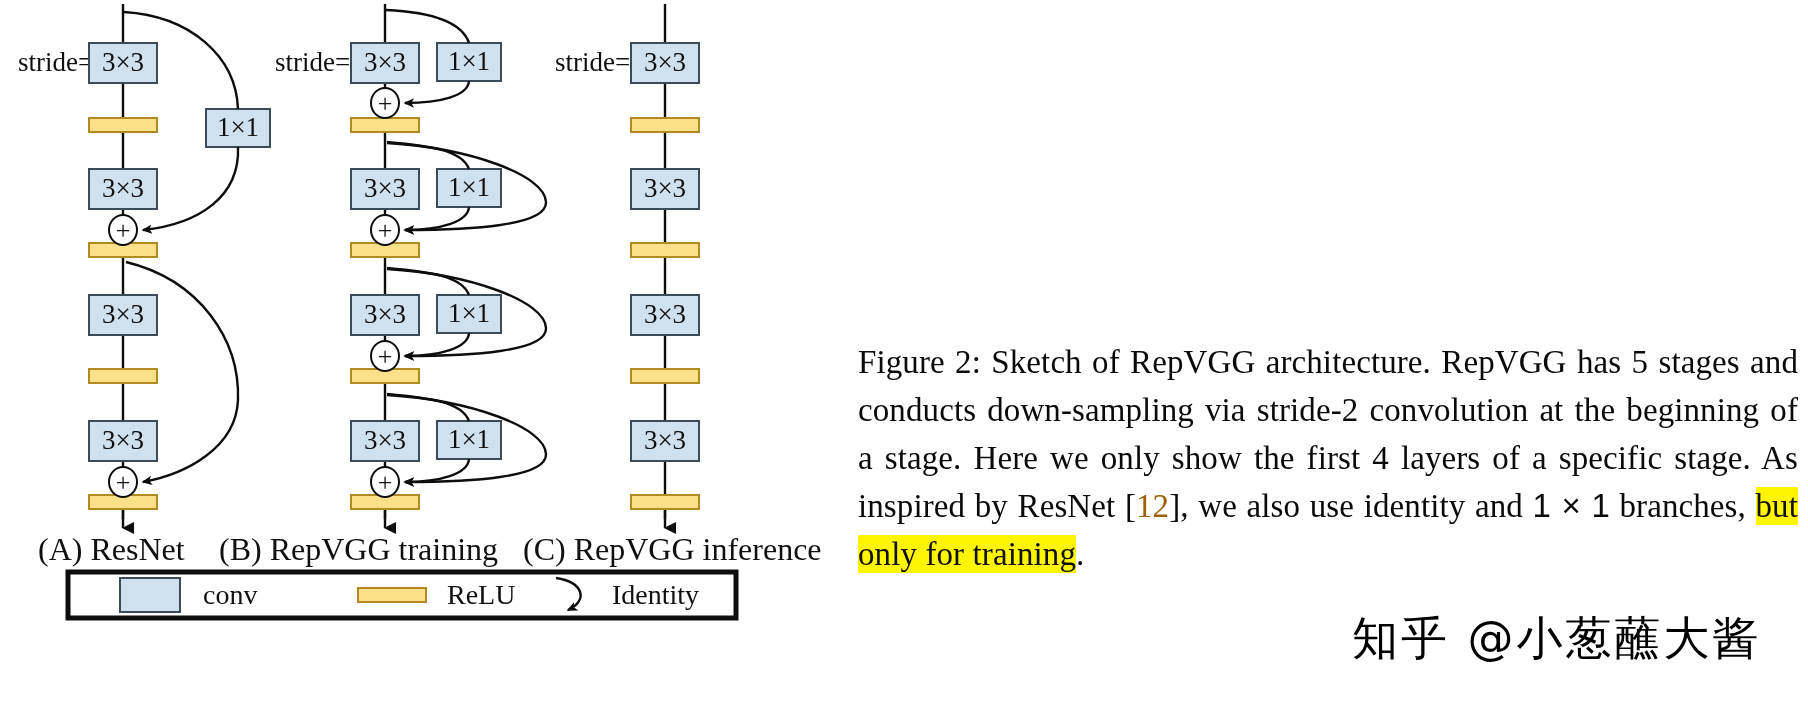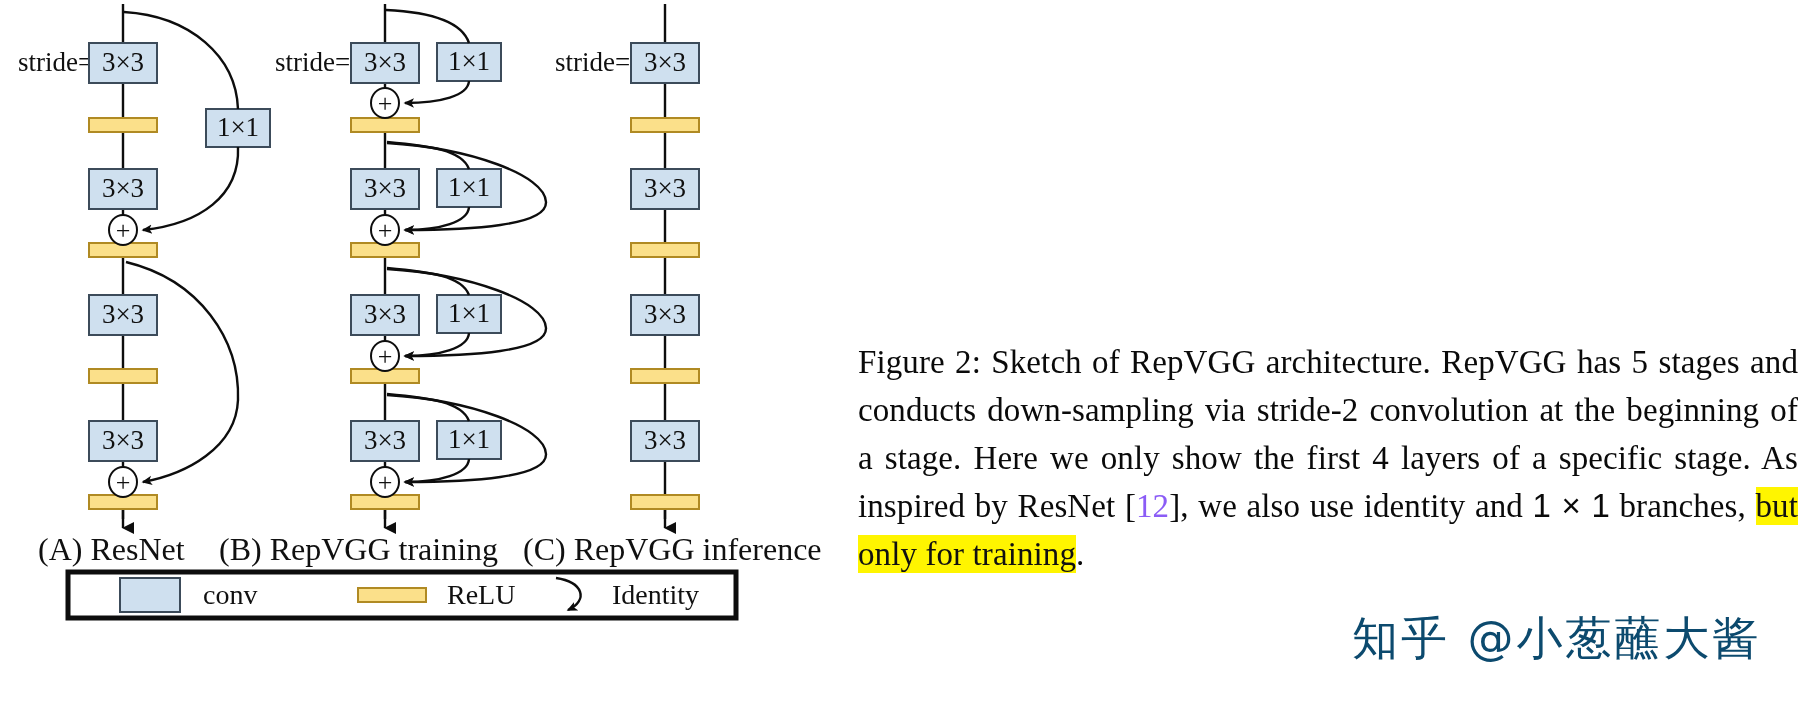--- a/index.html
+++ b/index.html
@@ -21,31 +21,31 @@
     left:858px; top:338px;
     width:940px;
     font-family:"Liberation Serif", serif;
     font-size:33px;
     line-height:48px;
     color:#0a0a0a;
     text-align:justify;
     text-align-last:left;
     letter-spacing:.1px;
   }
-  #caption .cite{color:#8b5cf6;}
+  #caption .cite{color:#a16207;}
   #caption .hl{background:#fff500;color:#111;padding:1px 0;}
   #caption .mathsp{font-family:Liberation Sans, sans-serif;}
 
   
   #watermark{
     position:absolute;
     left:1352px; top:608px;
     font-family:"DejaVu Sans", sans-serif;
     font-size:46px;
-    color:#0c4a6e;
+    color:#000000;
     letter-spacing:3px;
     white-space:nowrap;
     user-select:none;
   }
 
   
   text{font-family:"Liberation Serif", serif; fill:#101010;}
   .conv-label{font-size:27px;}
   .stride-label{font-size:27px;}
   .sub-label{font-size:32px;}

